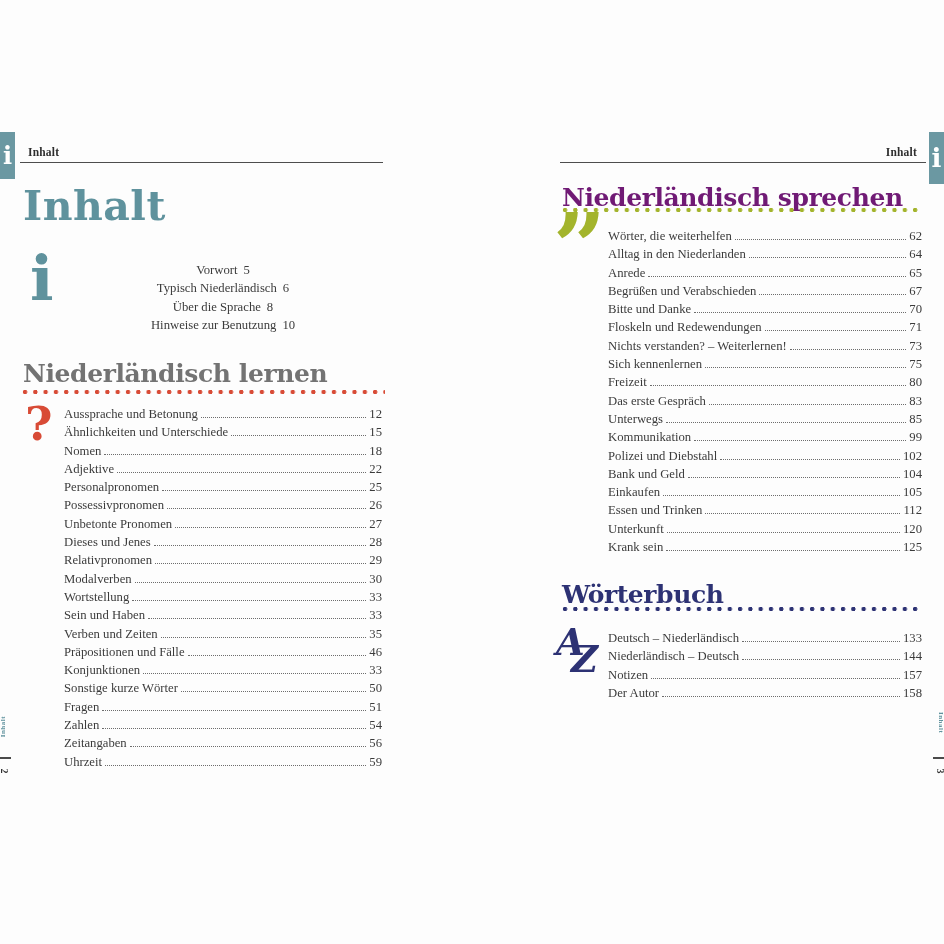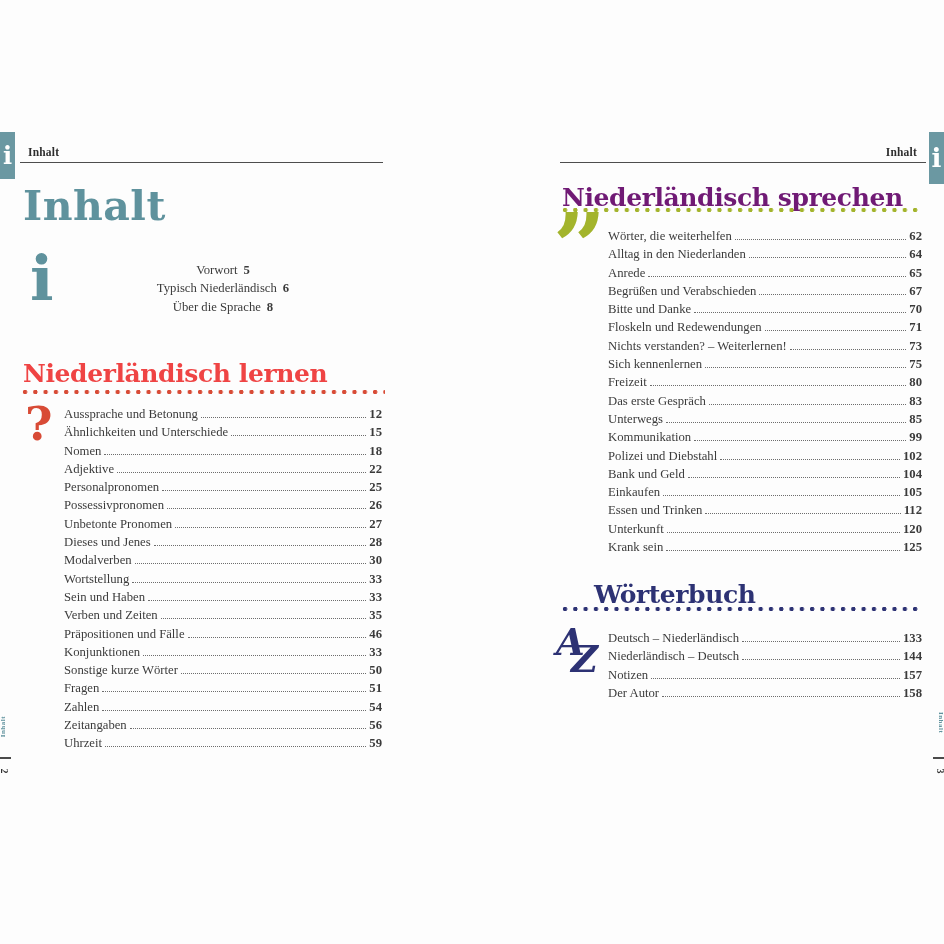--- a/index.html
+++ b/index.html
@@ -29,21 +29,21 @@
   
   .main-title{
     position:absolute;left:23px;top:186px;
     font-family:"DejaVu Serif",serif;font-weight:bold;font-size:41px;
     color:#5f929d;letter-spacing:.5px;line-height:1;
   }
   .sec-title{
     position:absolute;font-family:"DejaVu Serif",serif;font-weight:bold;
     font-size:25px;line-height:1;letter-spacing:-0.4px;white-space:nowrap;
   }
-  .c-red{color:#ef4444;}
+  .c-red{color:#737373;}
   .c-green{color:#701a75;}
   .c-navy{color:#2d3274;}
   .dots{
     position:absolute;height:6px;background-repeat:repeat-x;
     background-size:10.3px 6px;
   }
   .dots-red{background-image:radial-gradient(circle at 3px 3px,#d84b36 2px,transparent 2.4px);}
   .dots-green{background-image:radial-gradient(circle at 3px 3px,#a3b42c 2px,transparent 2.4px);}
   .dots-navy{background-image:radial-gradient(circle at 3px 3px,#2d3274 2px,transparent 2.4px);}
   
@@ -67,21 +67,21 @@
   .az-a{left:0;top:0;}
   .az-z{left:15px;top:17px;}
   
   .toc{position:absolute;display:flex;flex-direction:column;}
   .toc-row{display:flex;align-items:baseline;height:18.3px;font-size:12.7px;}
   .toc-lbl{white-space:nowrap;}
   .toc-leader{
     flex:1;height:3px;margin:0 3px;
     border-bottom:1.8px dotted #6d6d6d;
   }
-  .toc-pg{white-space:nowrap;font-weight:bold;}
+  .toc-pg{white-space:nowrap;}
   .toc-intro{left:64px;top:263px;width:318px;align-items:center;}
   .toc-learn{left:64px;top:407px;width:318px;}
   .toc-speak{left:608px;top:229px;width:314px;}
   .toc-dict{left:608px;top:631px;width:314px;}
   
   .edge-text{
     position:absolute;writing-mode:vertical-rl;font-size:7px;letter-spacing:.5px;
     color:#5f929d;font-weight:bold;line-height:1;
   }
   .edge-text-l{left:0;top:716px;transform:rotate(180deg);}
@@ -120,20 +120,25 @@
       <span class="toc-leader"></span>
       <span class="toc-pg">6</span>
     </div>
 
     <div class="toc-row">
       <span class="toc-lbl">Über die Sprache</span>
       <span class="toc-leader"></span>
       <span class="toc-pg">8</span>
     </div>
 
+    <div class="toc-row">
+      <span class="toc-lbl">Hinweise zur Benutzung</span>
+      <span class="toc-leader"></span>
+      <span class="toc-pg">10</span>
+    </div>
   </div>
 
 <div class="sec-title c-red" style="left:23px;top:361px;">Niederländisch lernen</div>
 <div class="dots dots-red" style="left:22px;top:389px;width:363px;"></div>
 
 <div class="icon-question">?</div>
 <div class="toc toc-learn">
 
     <div class="toc-row">
       <span class="toc-lbl">Aussprache und Betonung</span>
@@ -176,20 +181,25 @@
       <span class="toc-leader"></span>
       <span class="toc-pg">27</span>
     </div>
 
     <div class="toc-row">
       <span class="toc-lbl">Dieses und Jenes</span>
       <span class="toc-leader"></span>
       <span class="toc-pg">28</span>
     </div>
 
+    <div class="toc-row">
+      <span class="toc-lbl">Relativpronomen</span>
+      <span class="toc-leader"></span>
+      <span class="toc-pg">29</span>
+    </div>
 
     <div class="toc-row">
       <span class="toc-lbl">Modalverben</span>
       <span class="toc-leader"></span>
       <span class="toc-pg">30</span>
     </div>
 
     <div class="toc-row">
       <span class="toc-lbl">Wortstellung</span>
       <span class="toc-leader"></span>
@@ -369,21 +379,21 @@
       <span class="toc-pg">120</span>
     </div>
 
     <div class="toc-row">
       <span class="toc-lbl">Krank sein</span>
       <span class="toc-leader"></span>
       <span class="toc-pg">125</span>
     </div>
   </div>
 
-<div class="sec-title c-navy" style="left:562px;top:582px;margin-left:32px;">Wörterbuch</div>
+<div class="sec-title c-navy" style="left:562px;top:582px;">Wörterbuch</div>
 <div class="dots dots-navy" style="left:562px;top:606px;width:358px;"></div>
 
 <div class="icon-az">
   <span class="az-a">A</span>
   <span class="az-z">Z</span>
 </div>
 <div class="toc toc-dict">
 
     <div class="toc-row">
       <span class="toc-lbl">Deutsch – Niederländisch</span>

